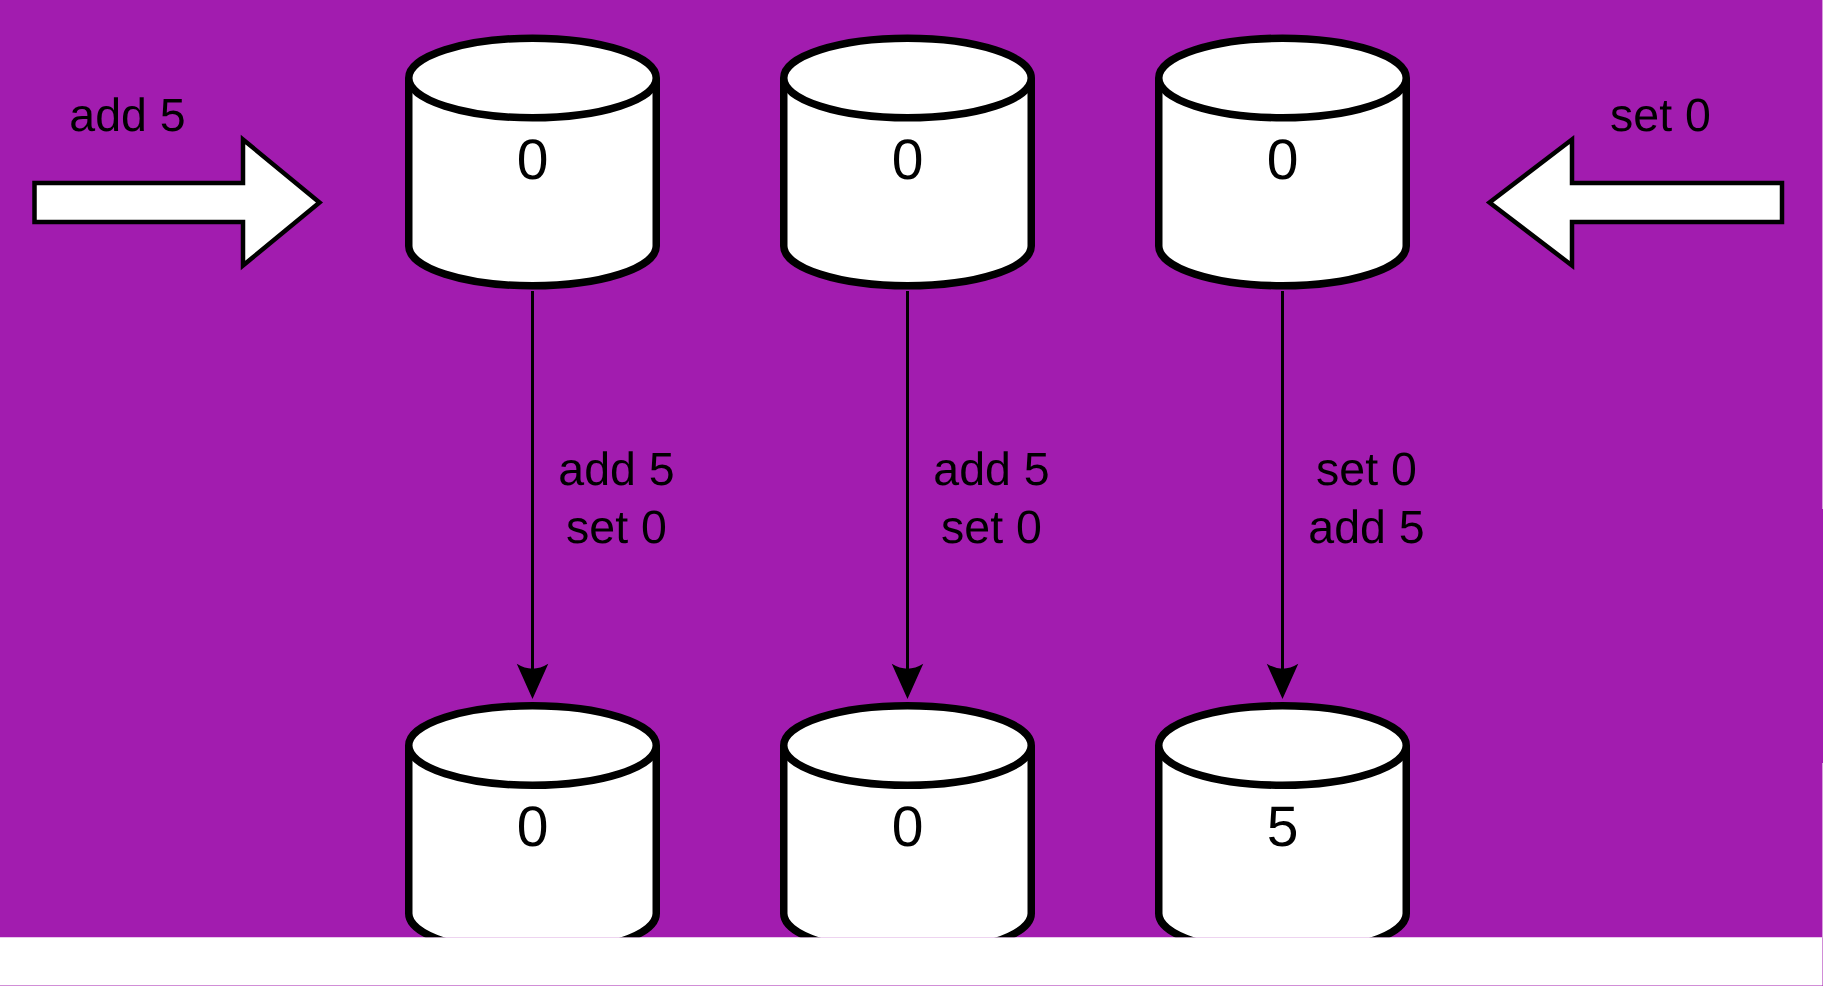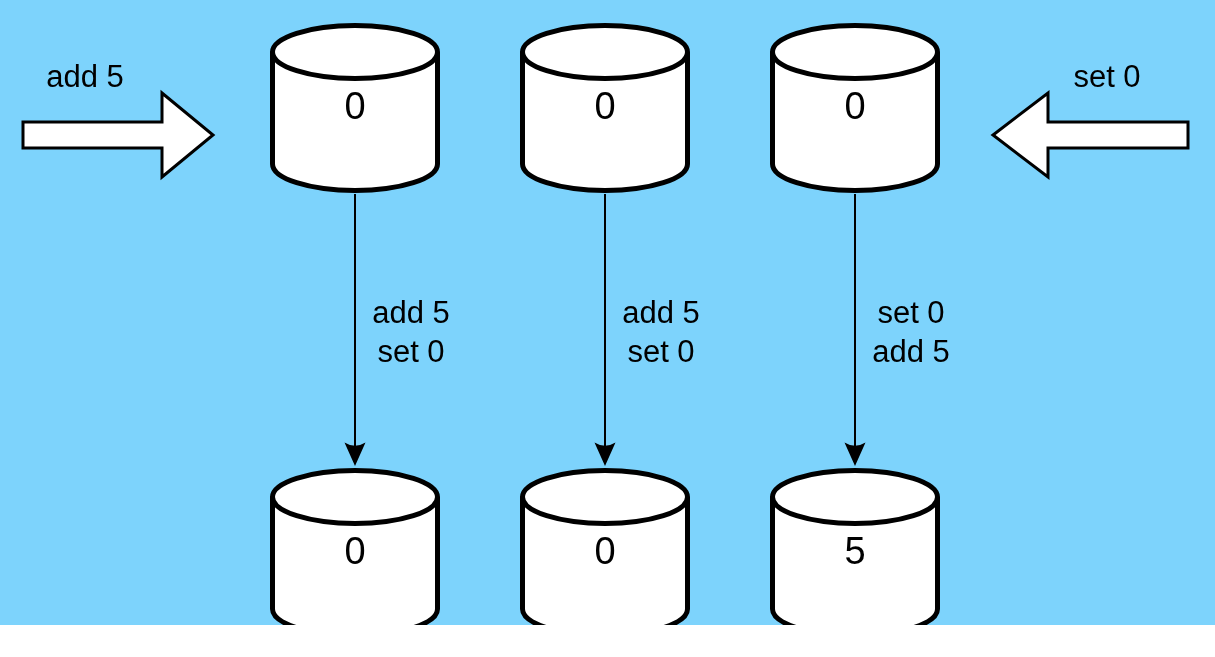--- a/index.html
+++ b/index.html
@@ -1,19 +1,19 @@
 <!DOCTYPE html>
 <html><head>
 <meta charset="utf-8">
 <style>
   html, body { margin: 0; padding: 0; background: #ffffff; }
   .canvas-wrap {
     width: 1215px;
     height: 625px;
-    background: #7dd3fc;
+    background: #a21caf;
     position: relative;
     overflow: hidden;
   }
   svg text {
     font-family: "Liberation Sans", sans-serif;
     fill: #000000;
     text-anchor: middle;
   }
   .value-text { font-size: 38px; }
   .label-text { font-size: 31px; }

